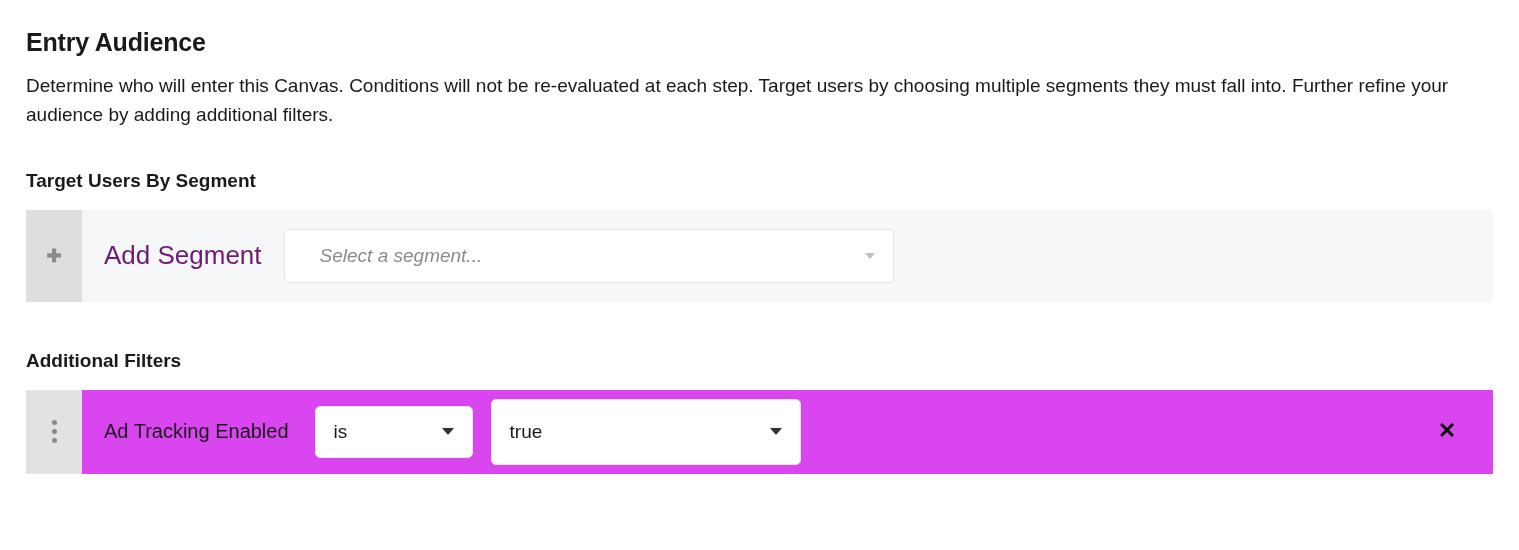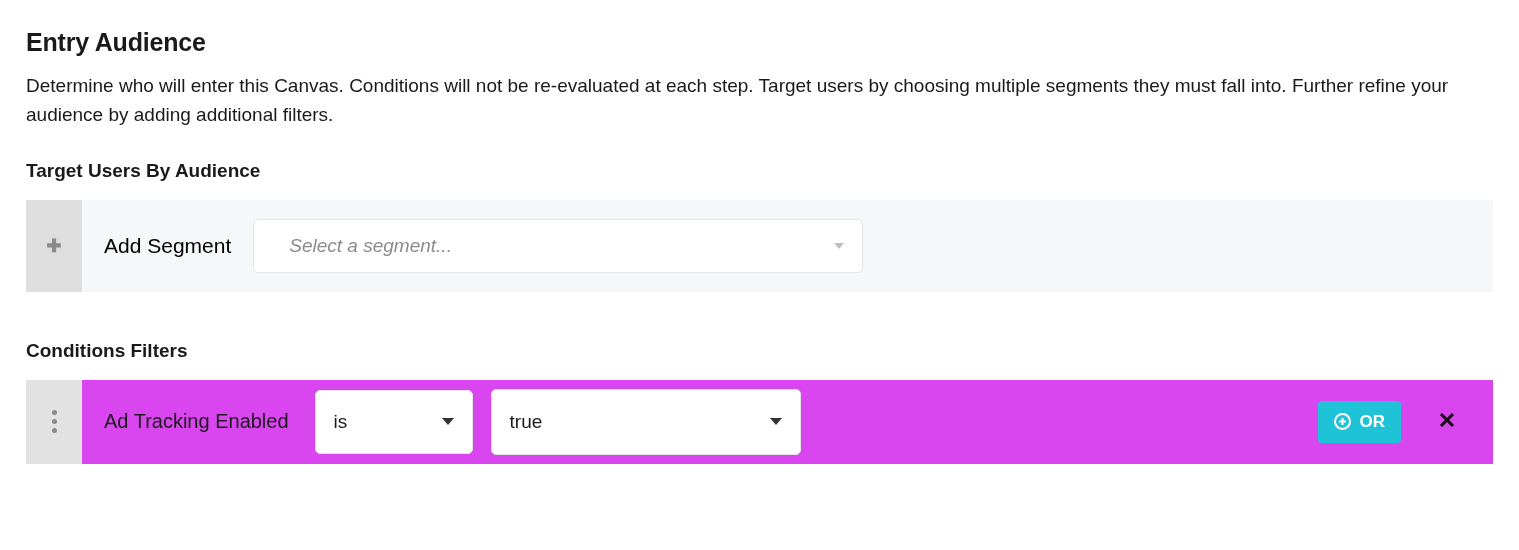--- a/index.html
+++ b/index.html
@@ -13,21 +13,21 @@
     h2.section-title {
       font-size: 25px;
       font-weight: 700;
       margin-bottom: 14px;
       letter-spacing: -0.2px;
     }
     p.section-desc {
       font-size: 19px;
       line-height: 1.55;
       color: #1a1a1a;
-      margin-bottom: 30px;
+      margin-bottom: 40px;
       max-width: 1460px;
     }
     h3.subsection {
       font-size: 19px;
       font-weight: 700;
       margin-bottom: 18px;
     }
     .row-container {
       background: #f6f7f8;
       display: flex;
@@ -59,37 +59,37 @@
       width: 5px; height: 5px; border-radius: 50%; background: #8a8a8a;
     }
     .row-body {
       flex: 1;
       display: flex;
       align-items: center;
       padding: 0 22px;
       gap: 22px;
     }
     .row-label {
-      font-size: 21px;
+      font-size: 26px;
       font-weight: 500;
-      color: #000000;
+      color: #701a75;
     }
     .select-box {
       background: #fff;
       border: 1px solid #e4e4e4;
       border-radius: 5px;
       height: 54px;
       display: flex;
       align-items: center;
       justify-content: space-between;
       padding: 0 18px;
       cursor: pointer;
     }
     .select-wide { width: 610px; padding-left: 35px; }
-    .select-sm { width: 158px; height: 64px; }
+    .select-sm { width: 158px; height: 52px; }
     .select-md { width: 310px; height: 66px; }
     .select-placeholder {
       font-style: italic;
       color: #8b8b8b;
       font-size: 19px;
     }
     .select-value {
       font-size: 19px;
       color: #1a1a1a;
     }
@@ -148,66 +148,56 @@
     }
     .spacer { flex: 1; }
   </style>
 </head>
 <body>
 
 <h2 class="section-title">Entry Audience</h2>
 
 <p class="section-desc">Determine who will enter this Canvas. Conditions will not be re-evaluated at each step. Target users by choosing multiple segments they must fall into. Further refine your audience by adding additional filters.</p>
 
-<h3 class="subsection">Target Users By Audience</h3>
+<h3 class="subsection">Target Users By Segment</h3>
 
 <div class="row-container">
   <div class="row-handle">
     <span class="plus-icon">✚</span>
   </div>
   <div class="row-body">
     <span class="row-label">Add Segment</span>
     <div class="select-box select-wide">
       <span class="select-placeholder">Select a segment...</span>
       <span class="caret-down light"></span>
     </div>
   </div>
 </div>
 
-<h3 class="subsection">Conditions Filters</h3>
+<h3 class="subsection">Additional Filters</h3>
 
 <div class="filter-row">
   <div class="row-handle light">
     <div class="dots-vert">
       <span></span>
         <span></span>
         <span></span>
     </div>
   </div>
   <div class="filter-body">
     <span class="filter-label">Ad Tracking Enabled</span>
     <div class="select-box select-sm">
       <span class="select-value">is</span>
       <span class="caret-down"></span>
     </div>
     <div class="select-box select-md">
       <span class="select-value">true</span>
       <span class="caret-down"></span>
     </div>
     <div class="spacer"></div>
-    <button class="or-button">
-      <span class="or-plus-circle">
-        <svg width="17" height="17" viewBox="0 0 17 17" fill="none">
-          <circle cx="8.5" cy="8.5" r="7.5" stroke="#fff" stroke-width="2"></circle>
-          <line x1="8.5" y1="5" x2="8.5" y2="12" stroke="#fff" stroke-width="2"></line>
-          <line x1="5" y1="8.5" x2="12" y2="8.5" stroke="#fff" stroke-width="2"></line>
-        </svg>
-      </span>
-      <span>OR</span>
-    </button>
     <span class="close-x">
       <svg width="16" height="16" viewBox="0 0 16 16">
         <line x1="2" y1="2" x2="14" y2="14" stroke="#111" stroke-width="3"></line>
         <line x1="14" y1="2" x2="2" y2="14" stroke="#111" stroke-width="3"></line>
       </svg>
     </span>
   </div>
 </div>
 
 </body></html>

